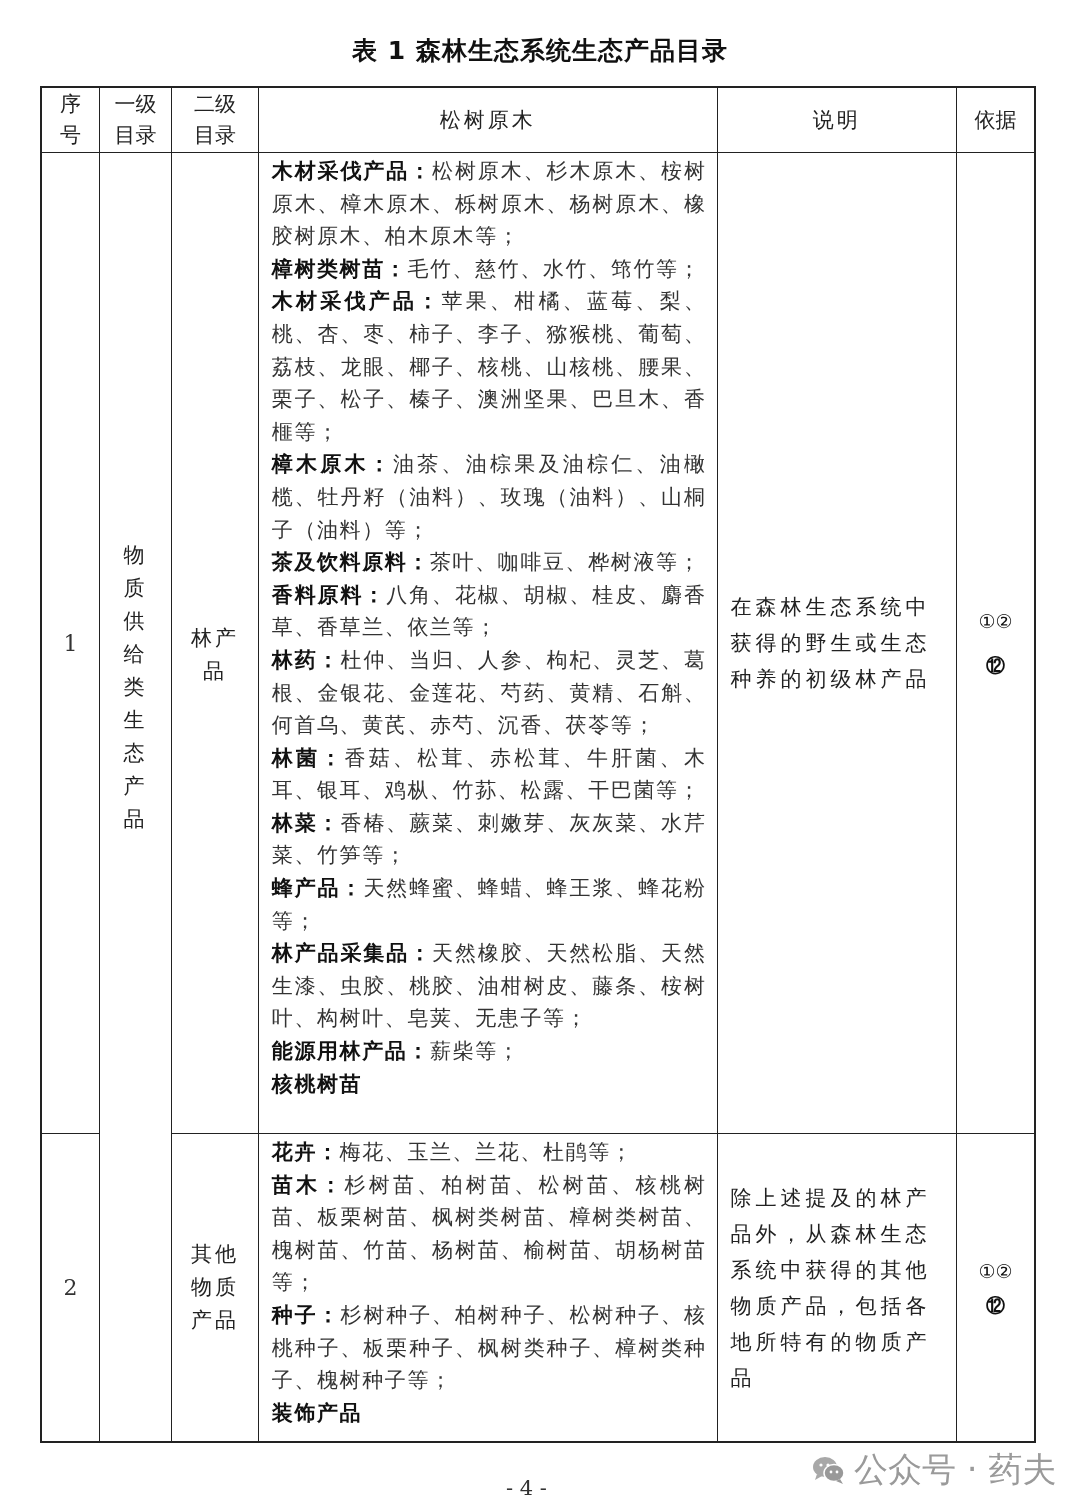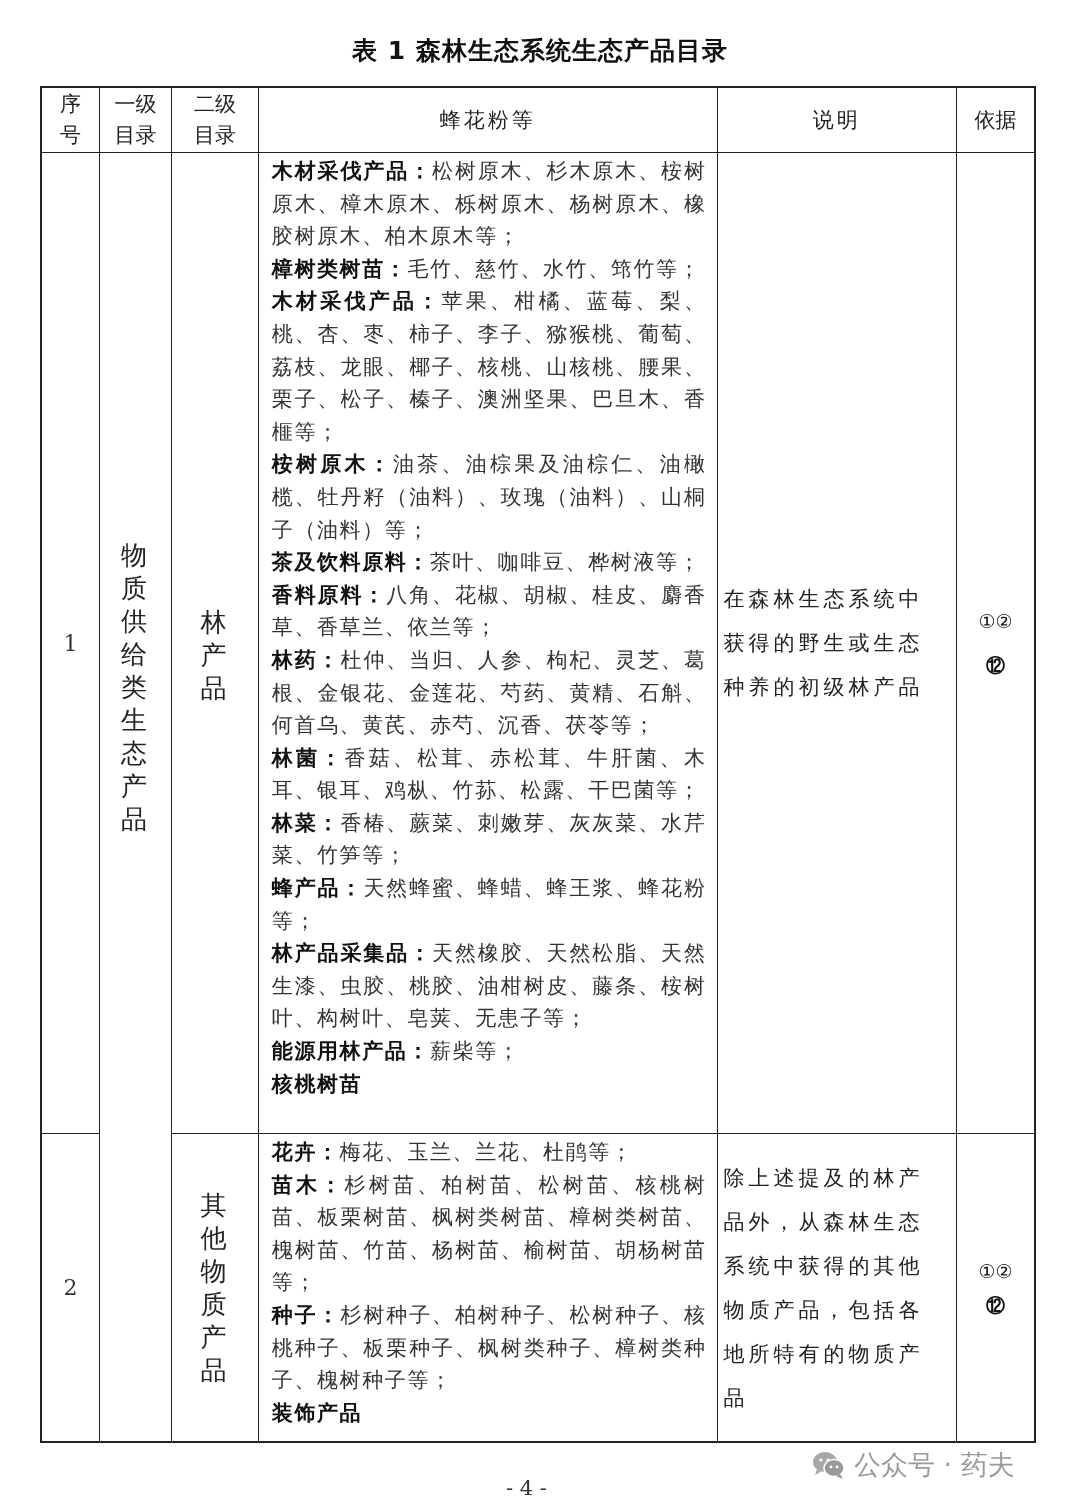--- a/index.html
+++ b/index.html
@@ -9,30 +9,30 @@
            font-family:"DejaVu Sans","Liberation Sans",sans-serif; font-weight:bold;
            font-size:25px; letter-spacing:1px; color:#111; }
   table { position:absolute; left:40px; top:86px; width:996px; border-collapse:collapse;
           table-layout:fixed; }
   td, th { border:1.5px solid #222; padding:0; vertical-align:middle; }
   table { border:2px solid #222; }
   th { font-weight:normal; font-size:21px; line-height:31px; height:64px; color:#222; }
   .c1 { width:58px; } .c2 { width:72px; } .c3 { width:86px; }
   .c4 { width:456px; } .c5 { width:238px; } .c6 { width:78px; }
   .num { text-align:center; font-size:22px; color:#333; }
-  .vtext { text-align:center; font-size:26px; line-height:33px; letter-spacing:3px; color:#222; }
+  .vtext { text-align:center; font-size:21px; line-height:33px; letter-spacing:3px; color:#222; }
   .items { padding:2px 10px 12px 13px; font-size:21px; line-height:32.6px; color:#333;
            text-align:justify; letter-spacing:1.6px; vertical-align:top; }
   .items b { color:#111; font-family:"DejaVu Sans","Liberation Sans",sans-serif; }
-  .desc { padding:0 10px 0 6px; font-size:21px; line-height:44px; letter-spacing:4px; color:#222; }
+  .desc { padding:0 10px 0 13px; font-size:21px; line-height:36px; letter-spacing:4px; color:#222; }
   .basis { text-align:center; font-size:19px; line-height:44px; color:#111; }
   .basis .b2 { font-weight:bold; }
   .page { position:absolute; top:1476px; left:506px; font-size:21px; color:#333; }
   .wm { position:absolute; top:1447px; left:812px; display:flex; align-items:center;
-        font-family:"DejaVu Sans","Liberation Sans",sans-serif; font-size:27px; color:#9a9a9a; }
+        font-family:"DejaVu Sans","Liberation Sans",sans-serif; font-size:34px; color:#9a9a9a; }
   .wm svg { margin-right:8px; }
 </style>
 </head>
 <body>
 
 <div class="title">表 1  森林生态系统生态产品目录</div>
 
 <table>
   <colgroup>
     <col class="c1">
@@ -43,37 +43,37 @@
       <col class="c6">
   </colgroup>
   <tbody>
       <tr>
     <th><span style="white-space:pre-line">序
 号</span></th>
     <th><span style="white-space:pre-line">一级
 目录</span></th>
     <th><span style="white-space:pre-line">二级
 目录</span></th>
-    <th style="letter-spacing:3px">蜂花粉等</th>
+    <th style="letter-spacing:3px">松树原木</th>
     <th style="letter-spacing:3px">说明</th>
     <th>依据</th>
   </tr>
   <tr style="height:981px">
     <td class="num">1</td>
     <td class="vtext" rowspan="2" style="padding:0 12px;vertical-align:middle">
       <div style="position:relative;top:-110px">物质供给类生态产品</div>
     </td>
     <td class="vtext" style="padding:0 14px">
           <div style="position:relative;top:12px">林产品</div>
         </td>
     <td class="items" id="items0">
           <div><b>木材采伐产品：</b><span>松树原木、杉木原木、桉树原木、樟木原木、栎树原木、杨树原木、橡胶树原木、柏木原木等；</span></div>
           <div><b>樟树类树苗：</b><span>毛竹、慈竹、水竹、筇竹等；</span></div>
           <div><b>木材采伐产品：</b><span>苹果、柑橘、蓝莓、梨、桃、杏、枣、柿子、李子、猕猴桃、葡萄、荔枝、龙眼、椰子、核桃、山核桃、腰果、栗子、松子、榛子、澳洲坚果、巴旦木、香榧等；</span></div>
-          <div><b>桉树原木：</b><span>油茶、油棕果及油棕仁、油橄榄、牡丹籽（油料）、玫瑰（油料）、山桐子（油料）等；</span></div>
+          <div><b>樟木原木：</b><span>油茶、油棕果及油棕仁、油橄榄、牡丹籽（油料）、玫瑰（油料）、山桐子（油料）等；</span></div>
           <div><b>茶及饮料原料：</b><span>茶叶、咖啡豆、桦树液等；</span></div>
           <div><b>香料原料：</b><span>八角、花椒、胡椒、桂皮、麝香草、香草兰、依兰等；</span></div>
           <div><b>林药：</b><span>杜仲、当归、人参、枸杞、灵芝、葛根、金银花、金莲花、芍药、黄精、石斛、何首乌、黄芪、赤芍、沉香、茯苓等；</span></div>
           <div><b>林菌：</b><span>香菇、松茸、赤松茸、牛肝菌、木耳、银耳、鸡枞、竹荪、松露、干巴菌等；</span></div>
           <div><b>林菜：</b><span>香椿、蕨菜、刺嫩芽、灰灰菜、水芹菜、竹笋等；</span></div>
           <div><b>蜂产品：</b><span>天然蜂蜜、蜂蜡、蜂王浆、蜂花粉等；</span></div>
           <div><b>林产品采集品：</b><span>天然橡胶、天然松脂、天然生漆、虫胶、桃胶、油柑树皮、藤条、桉树叶、构树叶、皂荚、无患子等；</span></div>
           <div><b>能源用林产品：</b><span>薪柴等；</span></div>
           <div><b>核桃树苗</b><span></span></div>
         </td>

